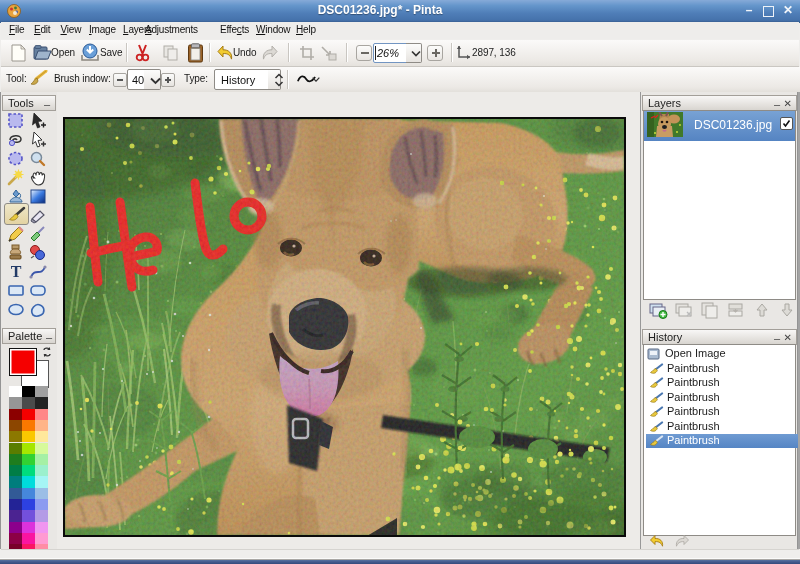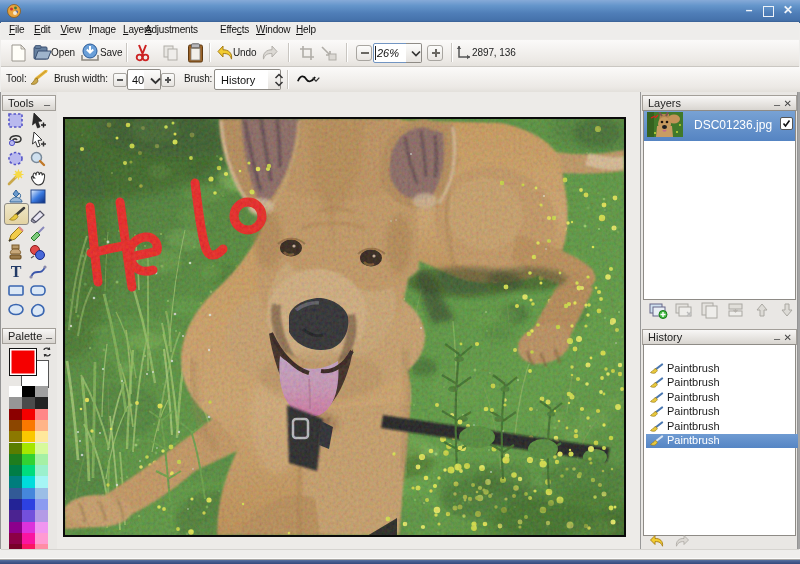--- a/index.html
+++ b/index.html
@@ -44,20 +44,21 @@
 <body>
 <div id="win">
   <div id="titlebar" class="abs">
     <svg class="abs" style="left:7px;top:4px" width="14" height="14" viewBox="0 0 14 14">
         <circle cx="7" cy="7" r="6.5" fill="#e8a33d" stroke="#8a5a1a" stroke-width="0.8"></circle>
         <circle cx="4.5" cy="5" r="1.5" fill="#cc3333"></circle>
         <circle cx="8.5" cy="4" r="1.4" fill="#3a7a3a"></circle>
         <circle cx="9.5" cy="8" r="1.4" fill="#3a55aa"></circle>
         <circle cx="8" cy="9" r="2" fill="#f5e9d0"></circle>
       </svg>
+    <div id="title" class="abs">DSC01236.jpg* - Pinta</div>
     <div class="winbtn abs" style="right:44px;">–</div>
     <div class="abs" style="right:26px;top:6px;width:9px;height:9px;border:1.5px solid #eef2f8;"></div>
     <div class="winbtn abs" style="right:5px;">✕</div>
   </div>
   <div id="menubar" class="abs">
     <span style="left:8px"><u>F</u>ile</span>
     <span style="left:33px"><u>E</u>dit</span>
     <span style="left:59.5px"><u>V</u>iew</span>
     <span style="left:88px"><u>I</u>mage</span>
     <span style="left:122px"><u>L</u>ayers</span>
@@ -153,37 +154,37 @@
       </svg>
     <div class="abs tlabel" style="left:471px;top:7px;color:#222">2897, 136</div>
   </div>
   <div id="optbar" class="abs">
     <div class="abs tlabel" style="left:5px;top:6px">Tool:</div>
     <svg class="abs" style="left:28px;top:3px" width="19" height="17" viewBox="0 0 19 17">
         <path d="M17,1 L7,9" stroke="#e8b83c" stroke-width="3" stroke-linecap="round"></path>
         <path d="M17,1 L7,9" stroke="#b8882a" stroke-width="0.7" fill="none"></path>
         <path d="M8,8 c-3,1 -3,4 -6,6 c3,1 6,0 7,-3 z" fill="#caa84a" stroke="#8a6a1a" stroke-width="0.7"></path>
       </svg>
-    <div class="abs tlabel" style="left:53px;top:6px">Brush width:</div>
+    <div class="abs tlabel" style="left:53px;top:6px">Brush indow:</div>
     <div class="abs" style="left:112px;top:6px;width:12px;height:12px;background:linear-gradient(#fbfbfa,#e6e3df);border:1px solid #a8a5a0;border-radius:2px;">
         <div class="abs" style="left:3px;top:5px;width:6px;height:2px;background:#555"></div>
       </div>
     <div class="abs" style="left:126px;top:2px;width:17px;height:19px;background:#fff;border:1px solid #8e8b86;border-radius:2px 0 0 2px;text-decoration:underline;">
         <div class="abs" style="left:4px;top:4px;font-size:11px;color:#111;">40</div>
       </div>
     <div class="abs" style="left:143px;top:2px;width:16px;height:19px;background:linear-gradient(#fcfcfb,#e6e3df);border:1px solid #8e8b86;border-left:none;border-radius:0 2px 2px 0;">
         <svg class="abs" style="left:6px;top:7px" width="11" height="8" viewBox="0 0 11 8">
           <path d="M1,1.5 L5.5,6 L10,1.5" stroke="#333" stroke-width="1.8" fill="none"></path>
         </svg>
       </div>
     <div class="abs" style="left:160px;top:6px;width:12px;height:12px;background:linear-gradient(#fbfbfa,#e6e3df);border:1px solid #a8a5a0;border-radius:2px;">
         <div class="abs" style="left:3px;top:5px;width:6px;height:2px;background:#555"></div>
         <div class="abs" style="left:5px;top:3px;width:2px;height:6px;background:#555"></div>
       </div>
-    <div class="abs tlabel" style="left:183px;top:6px">Brush:</div>
+    <div class="abs tlabel" style="left:183px;top:6px">Type:</div>
     <div class="abs" style="left:213px;top:2px;width:54px;height:19px;background:#fff;border:1px solid #8e8b86;border-radius:2px 0 0 2px;">
         <div class="abs" style="left:6px;top:4px;font-size:11px;color:#111;">History</div>
       </div>
     <div class="abs" style="left:267px;top:2px;width:12px;height:19px;background:linear-gradient(#fcfcfb,#e6e3df);border:1px solid #8e8b86;border-left:none;border-radius:0 2px 2px 0;">
         <svg class="abs" style="left:6px;top:3px" width="10" height="14" viewBox="0 0 10 14">
           <path d="M1.5,5 L5,1.5 L8.5,5" stroke="#333" stroke-width="1.5" fill="none"></path>
           <path d="M1.5,9 L5,12.5 L8.5,9" stroke="#333" stroke-width="1.5" fill="none"></path>
         </svg>
       </div>
     <div class="tsep abs" style="left:286px"></div>
@@ -1298,20 +1299,27 @@
           </svg>
         <svg class="abs" style="left:109px;top:3px" width="20" height="18" viewBox="0 0 20 18">
             <path d="M10,3 L15,9 h-3 v6 h-4 v-6 h-3 z" fill="#dddbd6" stroke="#aaa8a2"></path>
           </svg>
         <svg class="abs" style="left:134px;top:3px" width="20" height="18" viewBox="0 0 20 18">
             <path d="M10,15 L5,9 h3 v-6 h4 v6 h3 z" fill="#dddbd6" stroke="#aaa8a2"></path>
           </svg>
       </div>
       <div class="phead abs" style="left:1px;top:237px;width:148px;">History<span class="pdash">–</span><span class="pclose">✕</span></div>
       <div class="abs wlist" style="left:2px;top:252px;width:151px;height:190px;">
+        <div class="hitem" style="top:2px;left:0;width:154px;">
+          <svg class="hicon" width="14" height="13" viewBox="0 0 14 13">
+              <rect x="1" y="1" width="11" height="10" rx="1" fill="#aabbd0" stroke="#5a6a85"></rect>
+              <rect x="3" y="3" width="7" height="4" fill="#eef2f8"></rect>
+            </svg>
+          <span class="htext">Open Image</span>
+        </div>
         <div class="hitem" style="top:16.5px">
             <svg class="hicon" width="15" height="13" viewBox="0 0 15 13">
               <path d="M13,1.5 L6.5,6.5" stroke="#4a77b0" stroke-width="2.2" stroke-linecap="round"></path>
               <path d="M7,5.5 c-2.5,0.5 -3,2.5 -5.5,4 c2.5,1.5 5.5,1 6.8,-2 z" fill="#e8c83c" stroke="#967a1a" stroke-width="0.7"></path>
             </svg>
             <span class="htext">Paintbrush</span>
           </div>
         <div class="hitem" style="top:31px">
             <svg class="hicon" width="15" height="13" viewBox="0 0 15 13">
               <path d="M13,1.5 L6.5,6.5" stroke="#4a77b0" stroke-width="2.2" stroke-linecap="round"></path>

